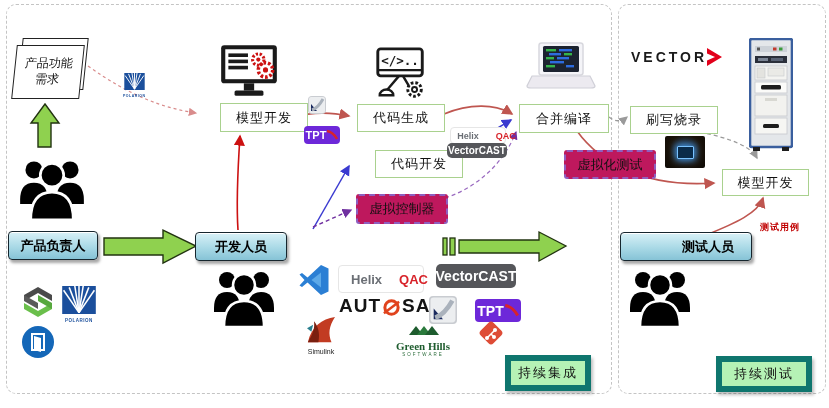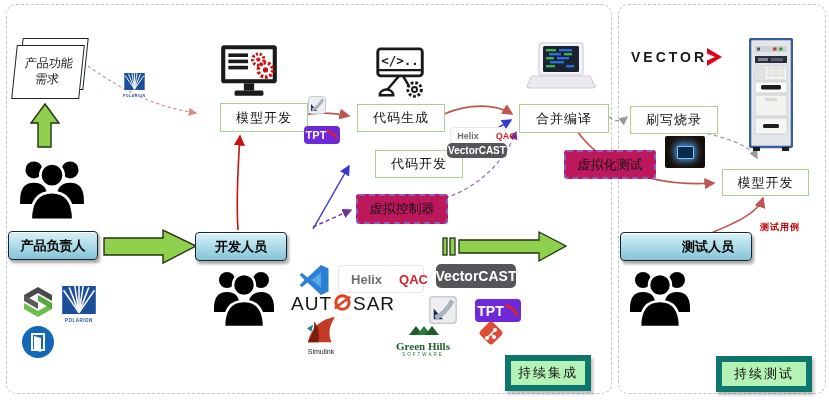--- a/index.html
+++ b/index.html
@@ -31,22 +31,22 @@
   .tptchip{position:absolute;z-index:2;background:#6d28d9;border-radius:4px;color:#fff;
            display:flex;align-items:center;justify-content:center;font-weight:bold;}
   .vcast{position:absolute;z-index:2;background:#55565a;border-radius:5px;color:#fff;
          display:flex;align-items:center;justify-content:center;font-weight:bold;}
   .helix{position:absolute;z-index:2;background:#fff;border:1px solid #e6e6e6;border-radius:4px;
          display:flex;align-items:center;justify-content:center;gap:17px;}
   .helix .hname{color:#6b6f75;font-weight:bold;}
   .helix .hsuf{color:#d8232a;font-weight:bold;}
   .checktool{position:absolute;z-index:2;background:#c9ccd1;border-radius:4px;overflow:hidden;}
   .note{position:absolute;z-index:3;color:#c00000;font-weight:bold;font-size:9px;letter-spacing:1px;padding-left:16px;}
-  .autosar{position:absolute;z-index:2;display:flex;align-items:flex-start;font-weight:400;
-           font-size:19px;color:#141414;letter-spacing:1px;}
+  .autosar{position:absolute;z-index:2;display:flex;align-items:flex-end;font-weight:700;
+           font-size:19px;color:#141414;letter-spacing:1px;margin-left:48px;}
   .ghills{position:absolute;z-index:2;text-align:center;color:#1e5c2e;margin-left:40px;}
   .ghills .gname{font-family:"Liberation Serif","DejaVu Serif",serif;font-weight:bold;font-size:11px;}
   .ghills .gsub{font-size:4.5px;letter-spacing:2px;color:#2a6b3a;}
   .simu{position:absolute;z-index:2;text-align:center;}
   .simu .slabel{font-size:7px;color:#222;margin-top:0;}
   .gitlabwrap{position:absolute;z-index:2;text-align:center;}
   .gitlabwrap .glabel{font-size:9px;color:#8a8a8a;margin-top:-1px;}
   .giticon{position:absolute;z-index:2;}
   .vectorlogo{position:absolute;z-index:2;display:flex;align-items:center;
               font-weight:800;font-size:14px;letter-spacing:3px;color:#1a1a1a;}

